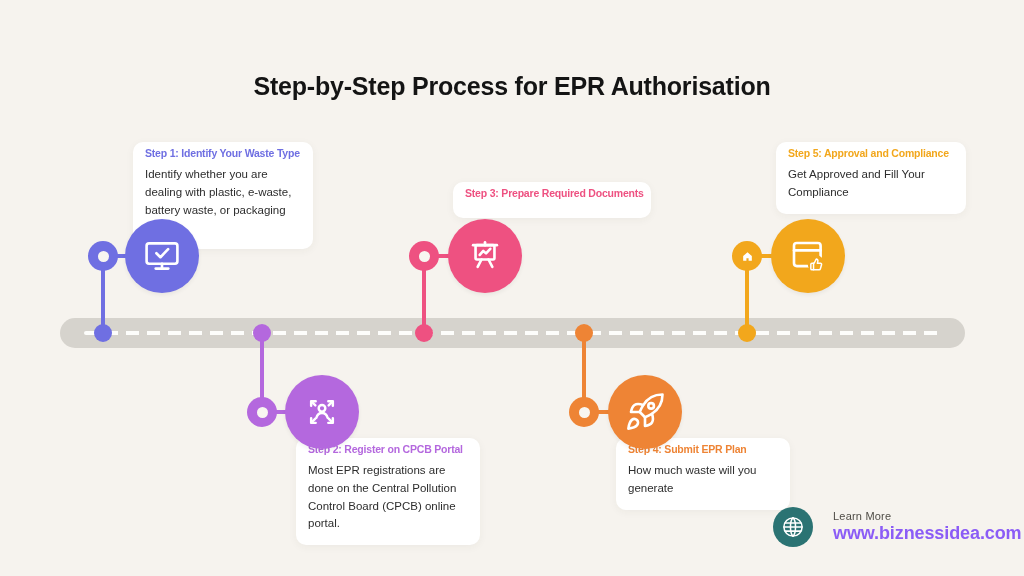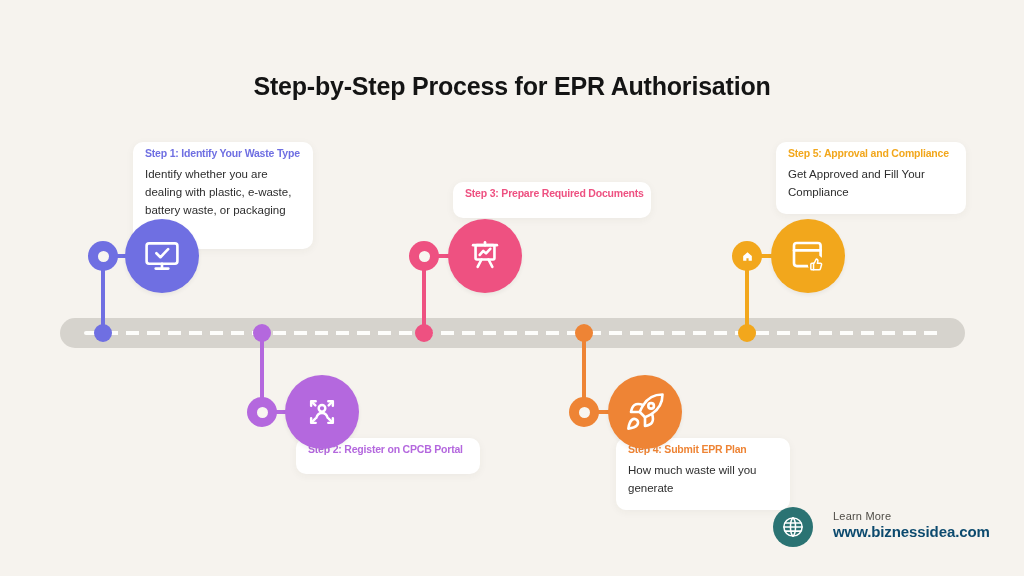--- a/index.html
+++ b/index.html
@@ -66,21 +66,21 @@
   .s5 .hline{left:747px;top:254px;width:62px;}
   .s5 .stem{left:745px;top:256px;height:77px;}
   .s5 .tdot{left:738px;top:324px;}
 
   
   .footer{position:absolute;left:773px;top:507px;display:flex;align-items:flex-start;z-index:5;gap:12px;}
   .brand-circle{width:40px;height:40px;border-radius:50%;background:var(--brand);
     display:flex;align-items:center;justify-content:center;}
   .brand-text{margin-left:8px;padding-top:3px;}
   .brand-cta{font-size:11px;color:#4f4c46;letter-spacing:0.2px;}
-  .brand-url{font-size:15px;font-weight:bold;color:#0c4a6e;margin-top:1px;letter-spacing:-0.1px;}
+  .brand-url{font-size:18px;font-weight:bold;color:#8b5cf6;margin-top:1px;letter-spacing:-0.1px;}
 </style>
 </head>
 <body>
 
 <div id="canvas" style="background: rgb(246, 243, 238);">
 
   <div class="page-title">Step-by-Step Process for EPR Authorisation</div>
 
   <div class="timeline" style="background: rgb(214, 211, 205);">
     <div class="timeline-dashes"></div>
@@ -119,20 +119,21 @@
         <path d="M15.8 8.2 18 6"></path>
           <polyline points="15.6,5.8 18.2,5.8 18.2,8.4"></polyline>
         <path d="M8.2 15.8 6 18"></path>
           <polyline points="5.8,15.6 5.8,18.2 8.4,18.2"></polyline>
         <path d="M15.8 15.8 18 18"></path>
           <polyline points="15.6,18.2 18.2,18.2 18.2,15.6"></polyline>
       </svg>
     </div>
     <div class="card">
       <h3>Step 2: Register on CPCB Portal</h3>
+      <p>Most EPR registrations are done on the Central Pollution Control Board (CPCB) online portal.</p>
     </div>
   </div>
 
   <div class="s3" style="--c: #ee5181;">
     <div class="stem"></div>
     <div class="hline"></div>
     <div class="tdot"></div>
     <div class="donut hole"></div>
     <div class="bigcircle">
       <svg width="42" height="42" viewBox="0 0 24 24" fill="none" stroke="#ffffff" stroke-width="1.5" stroke-linecap="round" stroke-linejoin="round">

